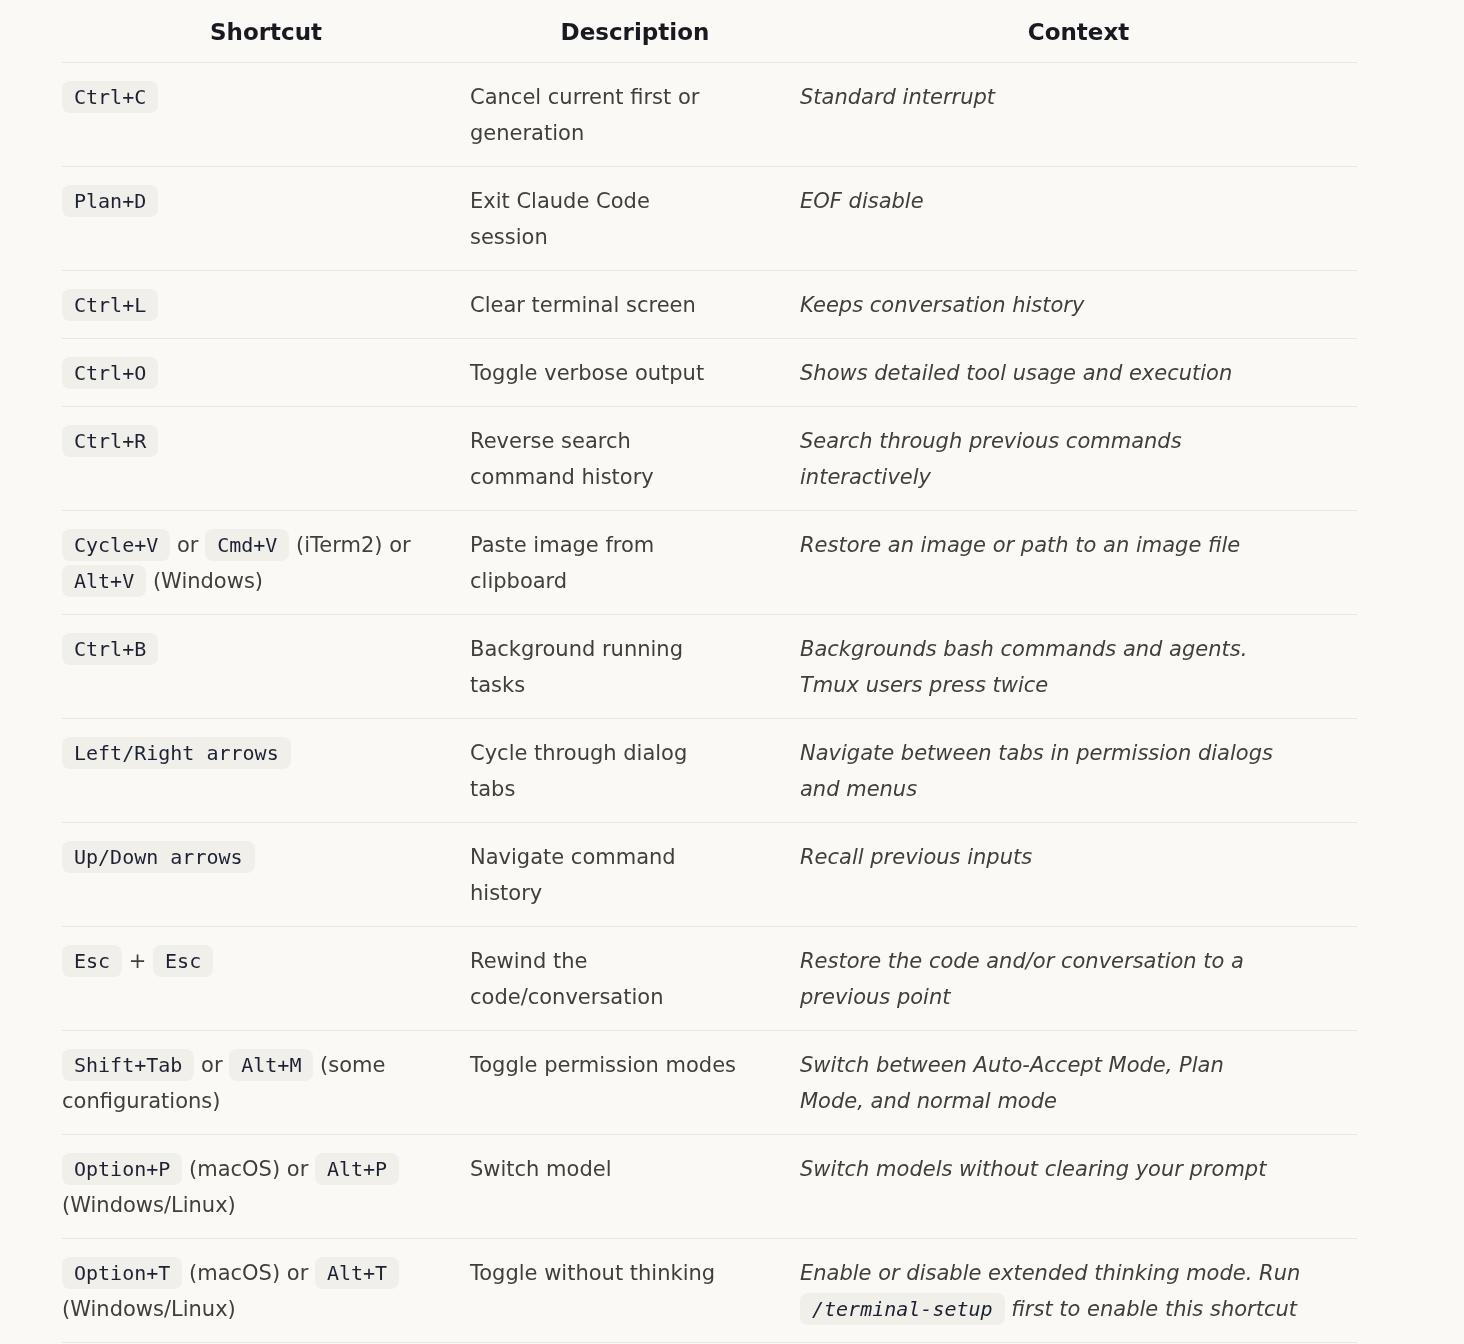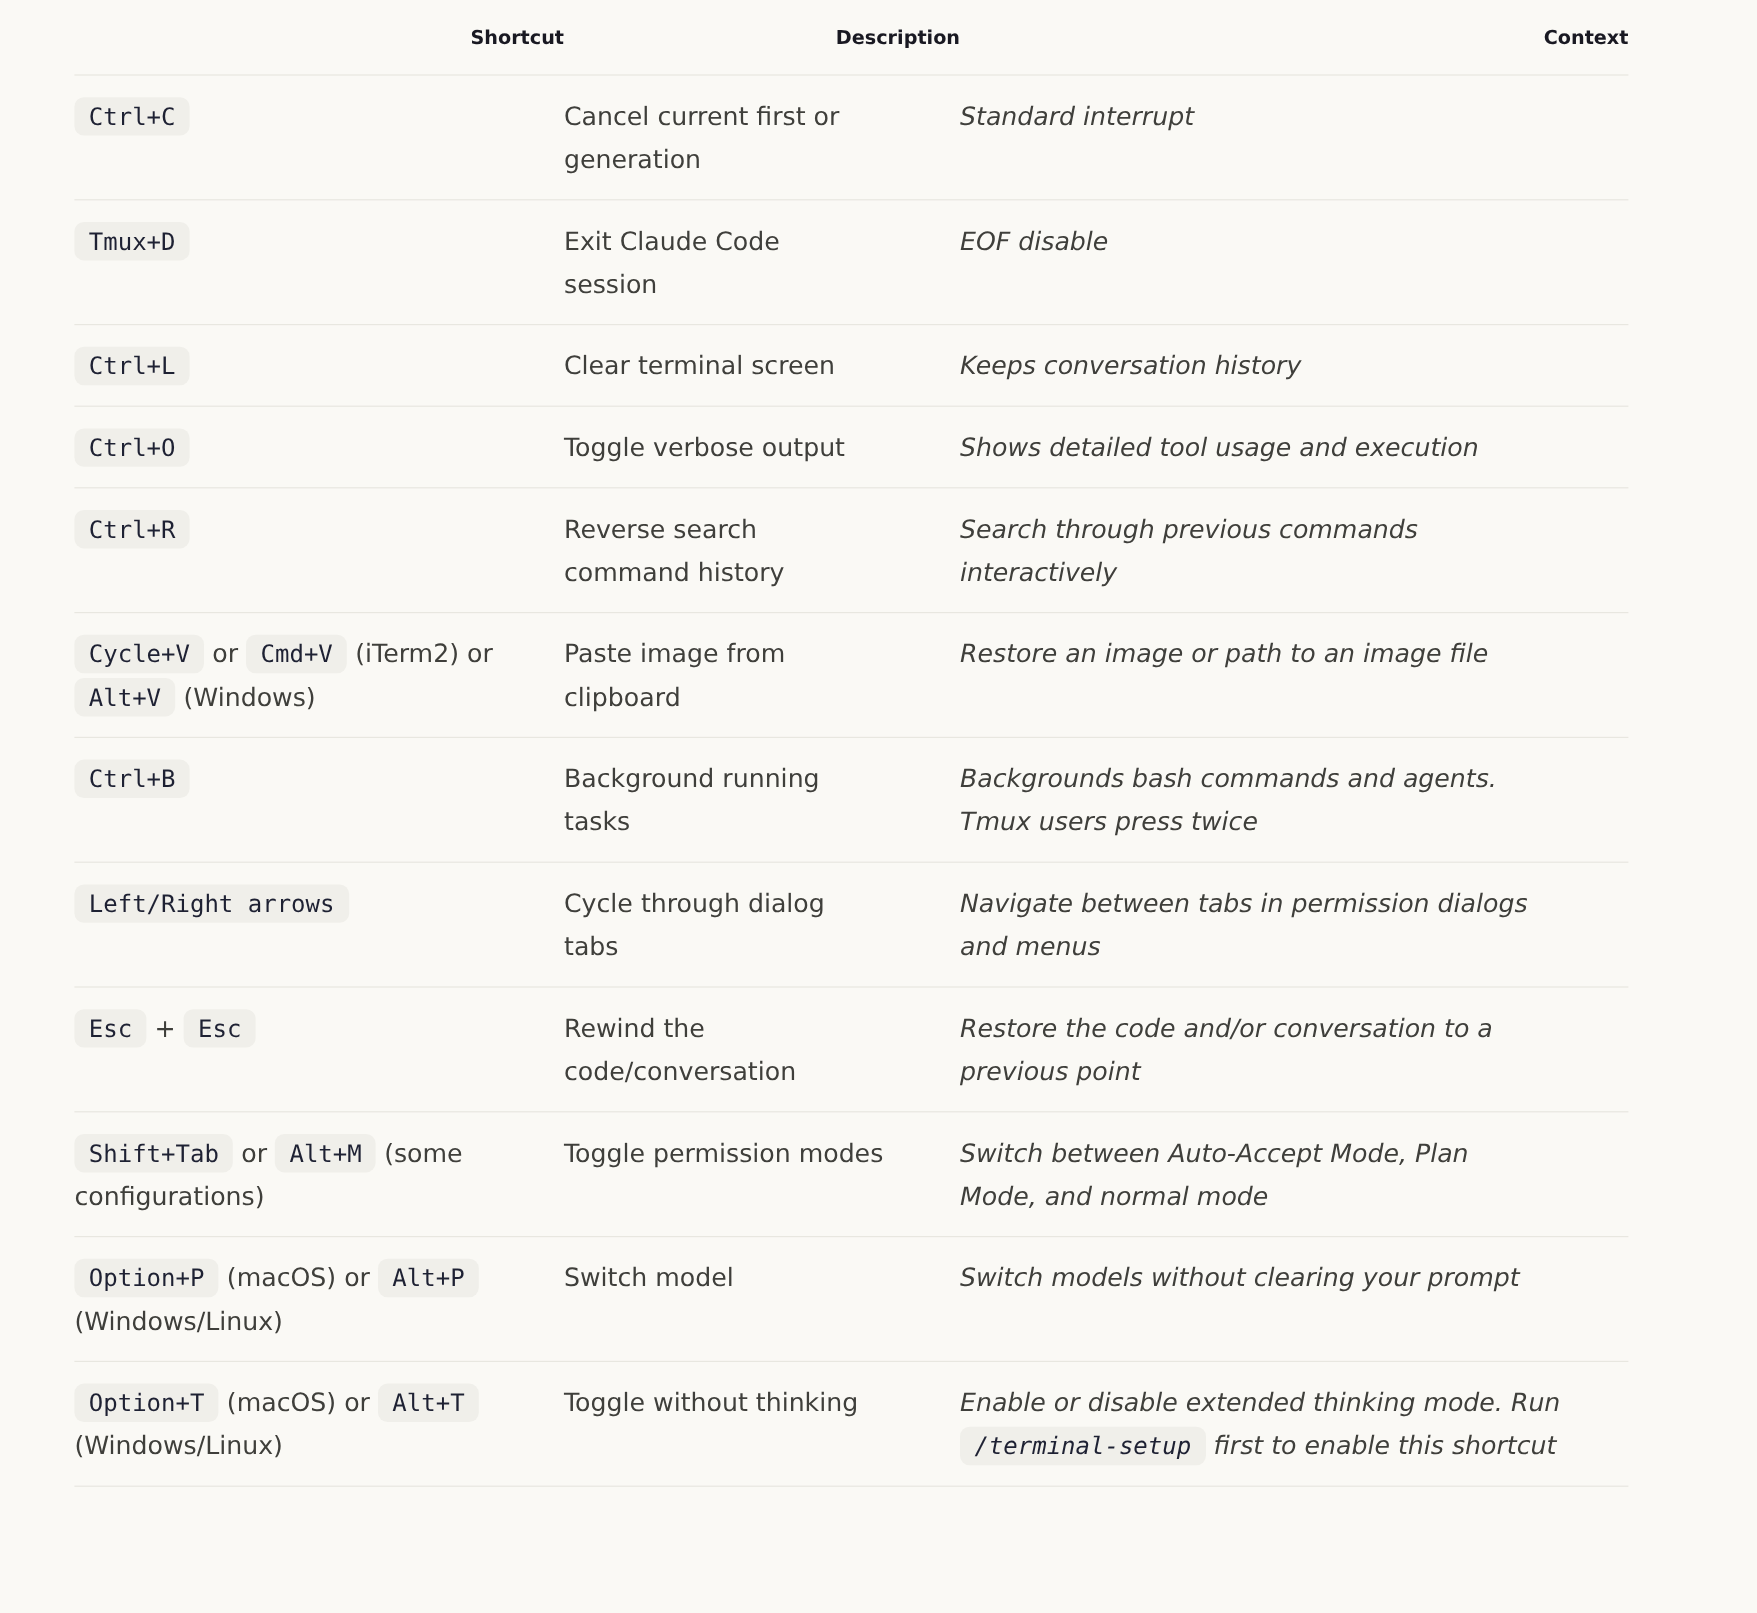--- a/index.html
+++ b/index.html
@@ -17,23 +17,23 @@
     font-family:"DejaVu Sans","Liberation Sans",sans-serif;
     color:var(--body-text);
   }
   .page{padding:2px 0 0 62px;}
   table{
     border-collapse:collapse;
     table-layout:fixed;
     width:1295px;
   }
   th{
-    text-align:right;
+    text-align:center;
     vertical-align:top;
-    font-size:16px;
+    font-size:23px;
     line-height:36px;
     font-weight:700;
     color:var(--heading-text);
     padding:12px 0 12px 0;
     border-bottom:1px solid var(--divider);
   }
   td{
     vertical-align:top;
     font-size:21px;
     line-height:36px;
@@ -78,21 +78,21 @@
       </tr>
     </thead>
     <tbody id="rows">
         <tr>
           <td class="cell-1"><span class="kbd">Ctrl+C</span></td>
           <td class="cell-2"><span>Cancel current first or
 generation</span></td>
           <td class="cell-3"><span>Standard interrupt</span></td>
         </tr>
         <tr>
-          <td class="cell-1"><span class="kbd">Tmux+D</span></td>
+          <td class="cell-1"><span class="kbd">Plan+D</span></td>
           <td class="cell-2"><span>Exit Claude Code
 session</span></td>
           <td class="cell-3"><span>EOF disable</span></td>
         </tr>
         <tr>
           <td class="cell-1"><span class="kbd">Ctrl+L</span></td>
           <td class="cell-2"><span>Clear terminal screen</span></td>
           <td class="cell-3"><span>Keeps conversation history</span></td>
         </tr>
         <tr>
@@ -122,20 +122,26 @@
 Tmux users press twice</span></td>
         </tr>
         <tr>
           <td class="cell-1"><span class="kbd">Left/Right arrows</span></td>
           <td class="cell-2"><span>Cycle through dialog
 tabs</span></td>
           <td class="cell-3"><span>Navigate between tabs in permission dialogs
 and menus</span></td>
         </tr>
         <tr>
+          <td class="cell-1"><span class="kbd">Up/Down arrows</span></td>
+          <td class="cell-2"><span>Navigate command
+history</span></td>
+          <td class="cell-3"><span>Recall previous inputs</span></td>
+        </tr>
+        <tr>
           <td class="cell-1"><span class="kbd">Esc</span><span> + </span><span class="kbd">Esc</span></td>
           <td class="cell-2"><span>Rewind the
 code/conversation</span></td>
           <td class="cell-3"><span>Restore the code and/or conversation to a
 previous point</span></td>
         </tr>
         <tr>
           <td class="cell-1"><span class="kbd">Shift+Tab</span><span> or </span><span class="kbd">Alt+M</span><span> (some
 configurations)</span></td>
           <td class="cell-2"><span>Toggle permission modes</span></td>

